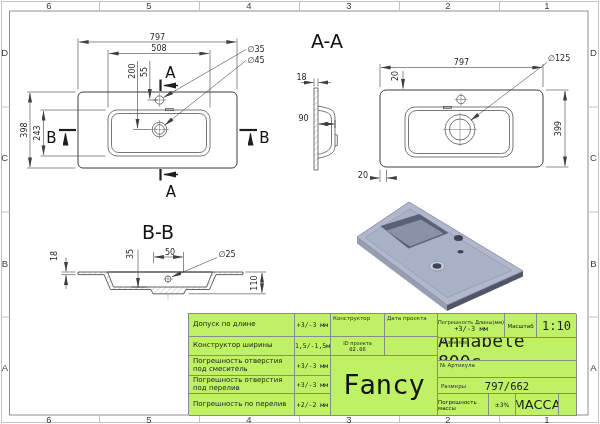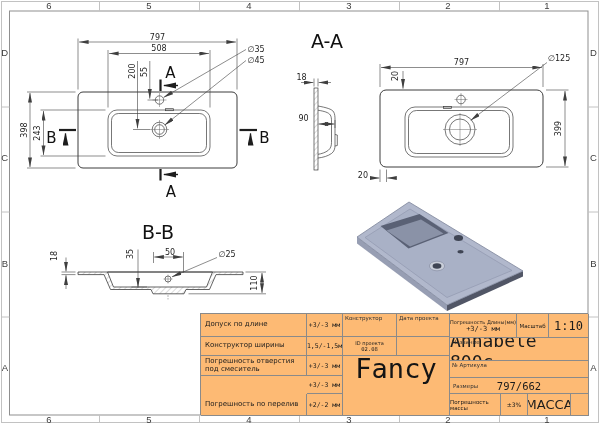--- a/index.html
+++ b/index.html
@@ -13,32 +13,32 @@
   .dim{stroke:#3f3f3f;stroke-width:0.6;fill:none}
   .sln{stroke:#1d1d1d;stroke-width:2.2;fill:none}
   .sarr{stroke:#1d1d1d;stroke-width:1.4;fill:none}
   .dtxt{font:8px "DejaVu Sans",sans-serif;fill:#1e1e1e}
   .stxt{font:15px "DejaVu Sans",sans-serif;fill:#111}
   .vlabel{font:19px "DejaVu Sans",sans-serif;fill:#111}
   .gridtxt{font:9.5px "Liberation Sans",sans-serif;fill:#3d3d3d}
   .frame{stroke:#8f8f8f;stroke-width:1;fill:none}
   .frameL{stroke:#c2c2c2;stroke-width:1;fill:none}
   
-  .tb{position:absolute;left:200px;top:313px;width:388px;height:102px;
+  .tb{position:absolute;left:188px;top:313px;width:388px;height:102px;
       border-top:1px solid #8a8a8a;border-left:1px solid #8a8a8a;box-sizing:border-box;
-      background:#fdba74;font-family:"DejaVu Sans",sans-serif;color:#1c1c1c;}
+      background:#bef264;font-family:"DejaVu Sans",sans-serif;color:#1c1c1c;}
   .cell{position:absolute;border-right:1px solid #8a8a8a;border-bottom:1px solid #8a8a8a;
         box-sizing:border-box;overflow:hidden;}
   .tol-label{display:flex;align-items:center;padding:0 0 0 4px;font-size:7px;line-height:1.1;}
   .tol-val{display:flex;align-items:center;justify-content:center;font-size:6.5px;
            font-family:"DejaVu Sans Mono",monospace;white-space:nowrap;}
   .corner-label{position:absolute;top:1px;left:2px;font-size:5.5px;color:#333;white-space:nowrap;}
   .center-wrap{display:flex;flex-direction:column;align-items:center;justify-content:center;height:100%;}
   .mono{font-family:"DejaVu Sans Mono",monospace;}
-  .logo{display:flex;flex-direction:column;align-items:center;justify-content:flex-start;
+  .logo{display:flex;flex-direction:column;align-items:center;justify-content:center;
         font-family:"DejaVu Sans Mono",monospace;font-size:27px;line-height:0.98;color:#141414;}
 </style>
 </head>
 <body>
 
 <div class="sheet">
 
 <svg width="600" height="424" viewBox="0 0 600 424">
   <defs>
     <marker id="arr" markerWidth="10" markerHeight="5" refX="9.6" refY="2" orient="auto" markerUnits="userSpaceOnUse">
@@ -231,20 +231,21 @@
 </svg>
 
 <div class="tb">
 
   <div class="cell tol-label" style="left:0;top:0;width:106px;height:23px">Допуск по длине</div>
   <div class="cell tol-val" style="left:106px;top:0;width:36px;height:23px">+3/-3 мм</div>
   <div class="cell tol-label" style="left:0;top:23px;width:106px;height:19px">Конструктор ширины</div>
   <div class="cell tol-val" style="left:106px;top:23px;width:36px;height:19px">+1,5/-1,5мм</div>
   <div class="cell tol-label" style="left:0;top:42px;width:106px;height:20px">Погрешность отверстия под смеситель</div>
   <div class="cell tol-val" style="left:106px;top:42px;width:36px;height:20px">+3/-3 мм</div>
+  <div class="cell tol-label" style="left:0;top:62px;width:106px;height:18px">Погрешность отверстия под перелив</div>
   <div class="cell tol-val" style="left:106px;top:62px;width:36px;height:18px">+3/-3 мм</div>
   <div class="cell tol-label" style="left:0;top:80px;width:106px;height:22px">Погрешность по перелив</div>
   <div class="cell tol-val" style="left:106px;top:80px;width:36px;height:22px">+2/-2 мм</div>
 
   <div class="cell" style="left:142px;top:0;width:54px;height:23px">
     <span class="corner-label">Конструктор</span>
   </div>
   <div class="cell" style="left:196px;top:0;width:53px;height:23px">
     <span class="corner-label">Дата проекта</span>
   </div>

